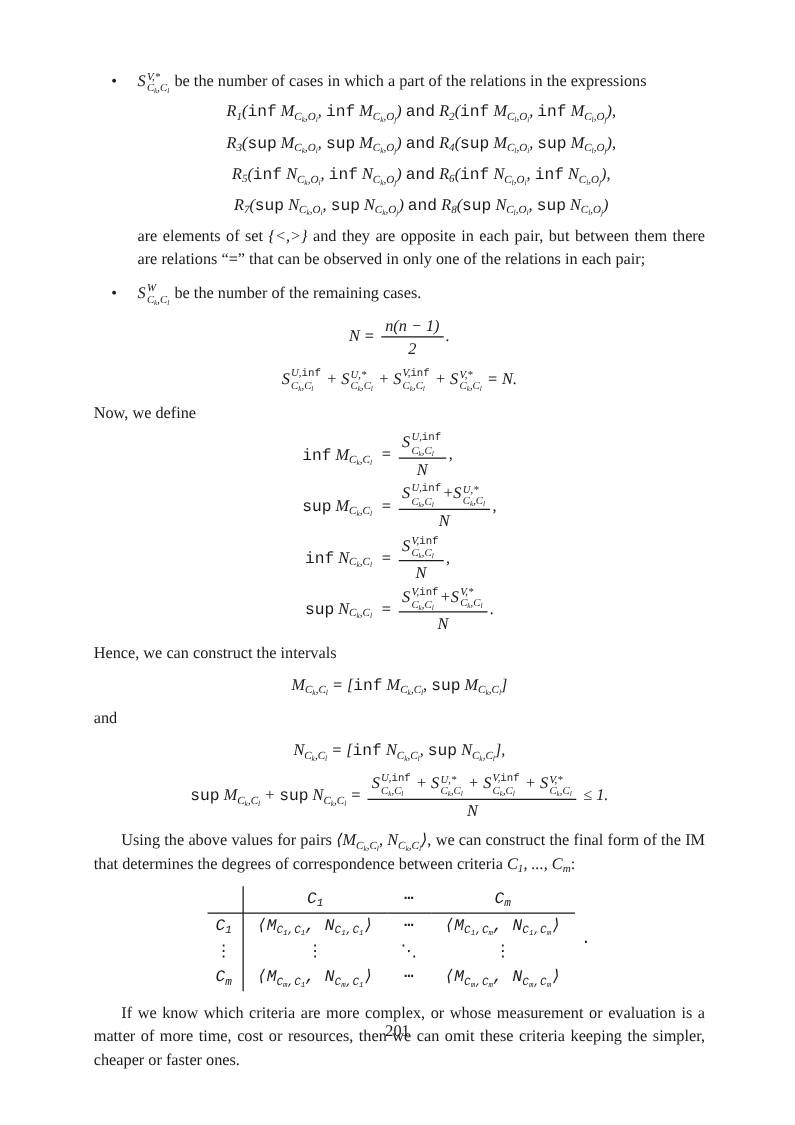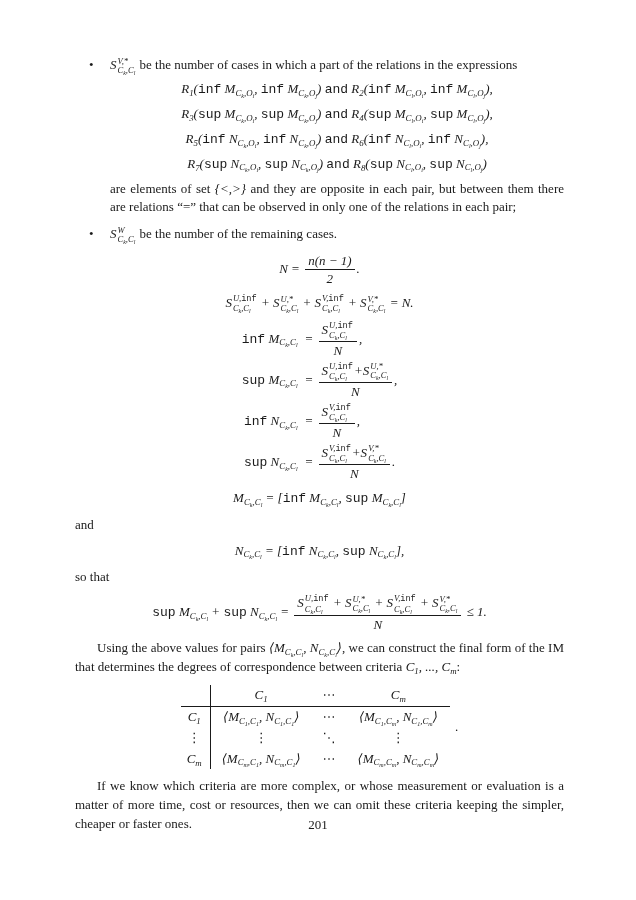--- a/index.html
+++ b/index.html
@@ -27,21 +27,21 @@
   .para{margin:5px 0;}
   .indent{text-indent:22px;}
   .bullet-item{display:flex;margin:2px 0 8px 14px;}
   .bullet-item .marker{flex:0 0 21px;}
   .bullet-item .marker::before{content:"\2022";}
   .btext{flex:1;}
   .eqalign{display:grid;grid-template-columns:max-content max-content;
            justify-content:center;row-gap:3px;align-items:center;margin:6px 0;}
   .eqalign .lhs{text-align:right;}
   .eqalign .rhs{text-align:left;padding-left:7px;}
-  .matrix-wrap{display:flex;justify-content:center;align-items:center;margin:8px 0;}
+  .matrix-wrap{display:flex;justify-content:center;align-items:center;margin:8px 0;font-family:Liberation Mono, monospace;}
   table.matrix{border-collapse:collapse;}
   .matrix th,.matrix td{padding:1px 11px;text-align:center;font-weight:normal;}
   .matrix thead th{border-bottom:1px solid #1a1a1a;}
   .matrix tr>:first-child{border-right:1px solid #1a1a1a;padding-left:6px;padding-right:8px;}
   .mtrail{margin-left:5px;}
   .pagenum{position:absolute;left:0;right:0;top:816px;text-align:center;}
 </style>
 </head>
 <body>
 
@@ -79,20 +79,21 @@
           <span class="sst">U,*</span>
           <span class="ssb">C<sub>k</sub>,C<sub>l</sub></span>
         </span> + S<span class="ss">
           <span class="sst">V,<span class="rm">inf</span></span>
           <span class="ssb">C<sub>k</sub>,C<sub>l</sub></span>
         </span> + S<span class="ss">
           <span class="sst">V,*</span>
           <span class="ssb">C<sub>k</sub>,C<sub>l</sub></span>
         </span> = N.</span></div>
 
+  <div class="plain">Now, we define</div>
   <div class="eqalign">
     <span class="lhs"><span class="mi"><span class="rm">inf</span> M<sub>C<sub>k</sub>,C<sub>l</sub></sub></span></span>
     <span class="rhs"><span class="mi">= <span class="frac"><span class="num">S<span class="ss">
                 <span class="sst">U,<span class="rm">inf</span></span>
                 <span class="ssb">C<sub>k</sub>,C<sub>l</sub></span>
               </span></span><span class="den">N</span></span>,</span></span>
     <span class="lhs"><span class="mi"><span class="rm">sup</span> M<sub>C<sub>k</sub>,C<sub>l</sub></sub></span></span>
     <span class="rhs"><span class="mi">= <span class="frac"><span class="num">S<span class="ss">
                 <span class="sst">U,<span class="rm">inf</span></span>
                 <span class="ssb">C<sub>k</sub>,C<sub>l</sub></span>
@@ -108,26 +109,26 @@
     <span class="lhs"><span class="mi"><span class="rm">sup</span> N<sub>C<sub>k</sub>,C<sub>l</sub></sub></span></span>
     <span class="rhs"><span class="mi">= <span class="frac"><span class="num">S<span class="ss">
                 <span class="sst">V,<span class="rm">inf</span></span>
                 <span class="ssb">C<sub>k</sub>,C<sub>l</sub></span>
               </span>+S<span class="ss">
                 <span class="sst">V,*</span>
                 <span class="ssb">C<sub>k</sub>,C<sub>l</sub></span>
               </span></span><span class="den">N</span></span>.</span></span>
   </div>
 
+  <div class="plain">Hence, we can construct the intervals</div>
   <div class="disp"><span class="mi">M<sub>C<sub>k</sub>,C<sub>l</sub></sub> = [<span class="rm">inf</span> M<sub>C<sub>k</sub>,C<sub>l</sub></sub>, <span class="rm">sup</span> M<sub>C<sub>k</sub>,C<sub>l</sub></sub>]</span></div>
 
   <div class="plain">and</div>
   <div class="disp"><span class="mi">N<sub>C<sub>k</sub>,C<sub>l</sub></sub> = [<span class="rm">inf</span> N<sub>C<sub>k</sub>,C<sub>l</sub></sub>, <span class="rm">sup</span> N<sub>C<sub>k</sub>,C<sub>l</sub></sub>],</span></div>
 
-  <div class="plain">so that</div>
   <div class="disp"><span class="mi"><span class="rm">sup</span> M<sub>C<sub>k</sub>,C<sub>l</sub></sub> + <span class="rm">sup</span> N<sub>C<sub>k</sub>,C<sub>l</sub></sub> = <span class="frac"><span class="num">S<span class="ss">
               <span class="sst">U,<span class="rm">inf</span></span>
               <span class="ssb">C<sub>k</sub>,C<sub>l</sub></span>
             </span> + S<span class="ss">
               <span class="sst">U,*</span>
               <span class="ssb">C<sub>k</sub>,C<sub>l</sub></span>
             </span> + S<span class="ss">
               <span class="sst">V,<span class="rm">inf</span></span>
               <span class="ssb">C<sub>k</sub>,C<sub>l</sub></span>
             </span> + S<span class="ss">

